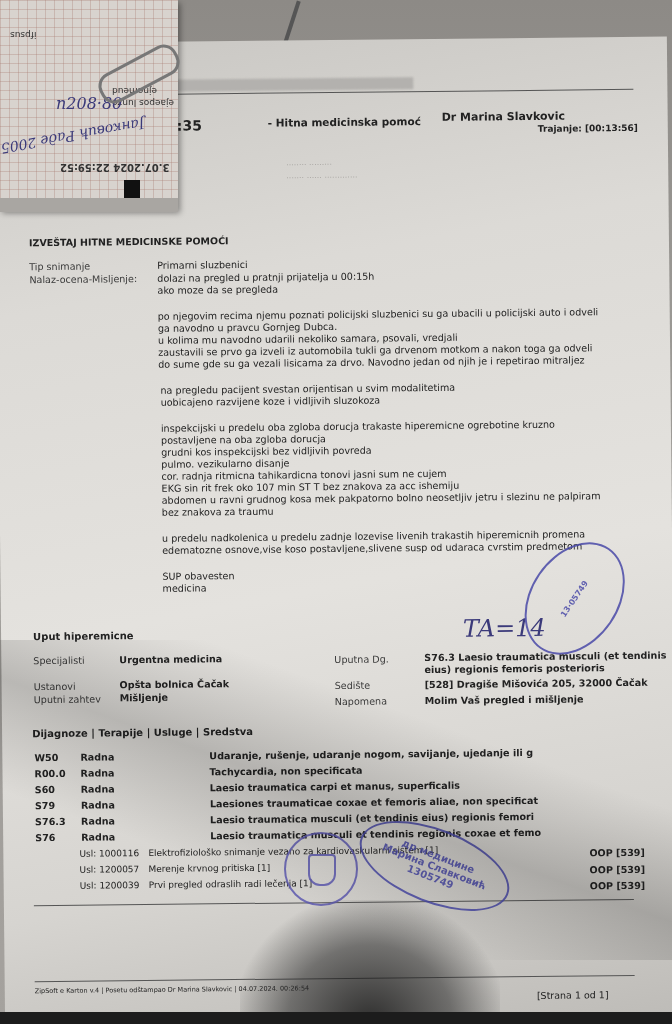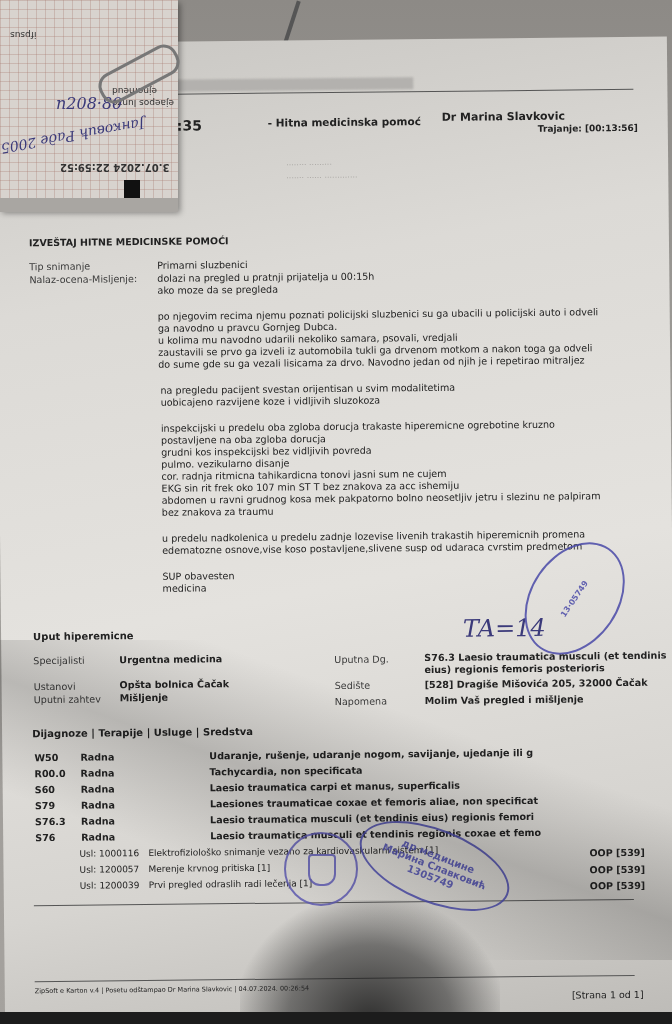--- a/index.html
+++ b/index.html
@@ -142,21 +142,21 @@
   <div class="hr" style="left:30px;top:862px;width:600px;"></div>
 
   <div class="stamp" style="left:352px;top:790px;width:154px;height:70px;transform:rotate(22deg);flex-direction:column;font-size:10px;">
     <span>др медицине</span>
     <span>Марина Славковић</span>
     <span>1305749</span>
   </div>
 
   <div class="hr" style="left:30px;top:938px;width:600px;"></div>
   <div class="t" style="left:30px;top:944px;font-size:6.5px;">ZipSoft e Karton v.4 | Posetu odštampao Dr Marina Slavkovic | 04.07.2024. 00:26:54</div>
-  <div class="t" style="left:567px;top:952px;font-size:9.5px;">[Strana 1 od 1]</div>
+  <div class="t" style="left:532px;top:952px;font-size:9.5px;">[Strana 1 od 1]</div>
 </div>
 
 <div class="round-stamp">
     <div class="inner"></div>
   </div>
 
 <div class="shadow1"></div>
 <div class="shadow2"></div>
 <div class="bottom-dark"></div>
 

